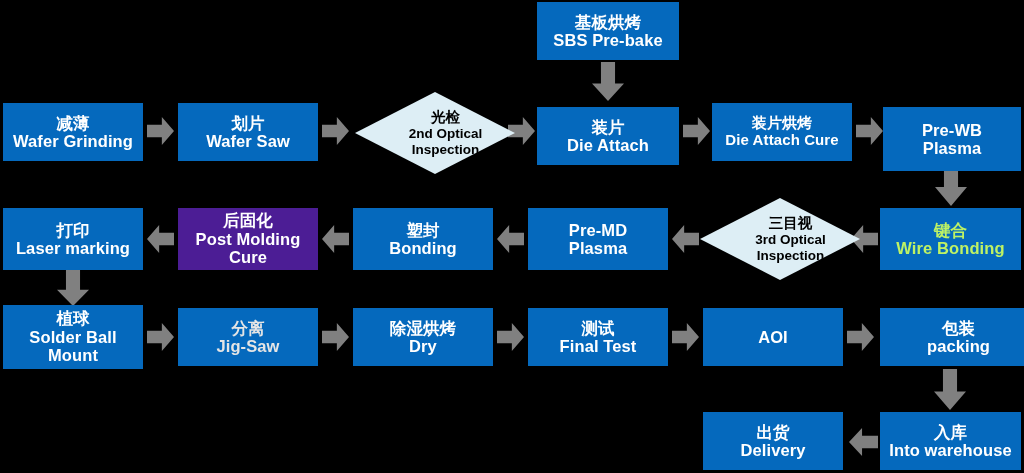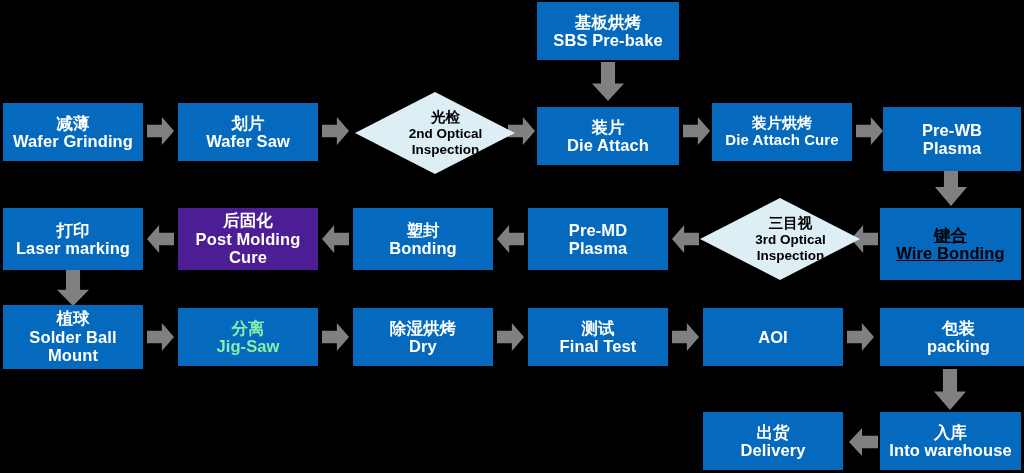--- a/index.html
+++ b/index.html
@@ -151,30 +151,30 @@
       <span class="ln en">Plasma</span>
     </div>
     <div class="diamond" style="left: 700px; top: 198px; width: 160px; height: 82px;">
       <div class="shape" style="background: rgb(221, 238, 245);"></div>
       <div class="txt" style="color: rgb(0, 0, 0);">
         <span class="ln cn">三目视</span>
         <span class="ln en">3rd Optical</span>
         <span class="ln en">Inspection</span>
       </div>
     </div>
-    <div class="node" style="left: 880px; top: 208px; width: 141px; height: 72px; background: rgb(5, 105, 189); color: #000000; text-decoration: underline;">
+    <div class="node" style="left: 880px; top: 208px; width: 141px; height: 62px; background: rgb(5, 105, 189); color: #bef264;">
       <span class="ln cn">键合</span>
       <span class="ln en">Wire Bonding</span>
     </div>
     <div class="node" style="left: 3px; top: 305px; width: 140px; height: 64px; background: rgb(5, 105, 189); color: rgb(255, 255, 255);">
       <span class="ln cn">植球</span>
       <span class="ln en">Solder Ball</span>
       <span class="ln en">Mount</span>
     </div>
-    <div class="node" style="left: 178px; top: 308px; width: 140px; height: 58px; background: rgb(5, 105, 189); color: #86efac;">
+    <div class="node" style="left: 178px; top: 308px; width: 140px; height: 58px; background: rgb(5, 105, 189); color: #e5e5e5;">
       <span class="ln cn">分离</span>
       <span class="ln en">Jig-Saw</span>
     </div>
     <div class="node" style="left: 353px; top: 308px; width: 140px; height: 58px; background: rgb(5, 105, 189); color: rgb(255, 255, 255);">
       <span class="ln cn">除湿烘烤</span>
       <span class="ln en">Dry</span>
     </div>
     <div class="node" style="left: 528px; top: 308px; width: 140px; height: 58px; background: rgb(5, 105, 189); color: rgb(255, 255, 255);">
       <span class="ln cn">测试</span>
       <span class="ln en">Final Test</span>

